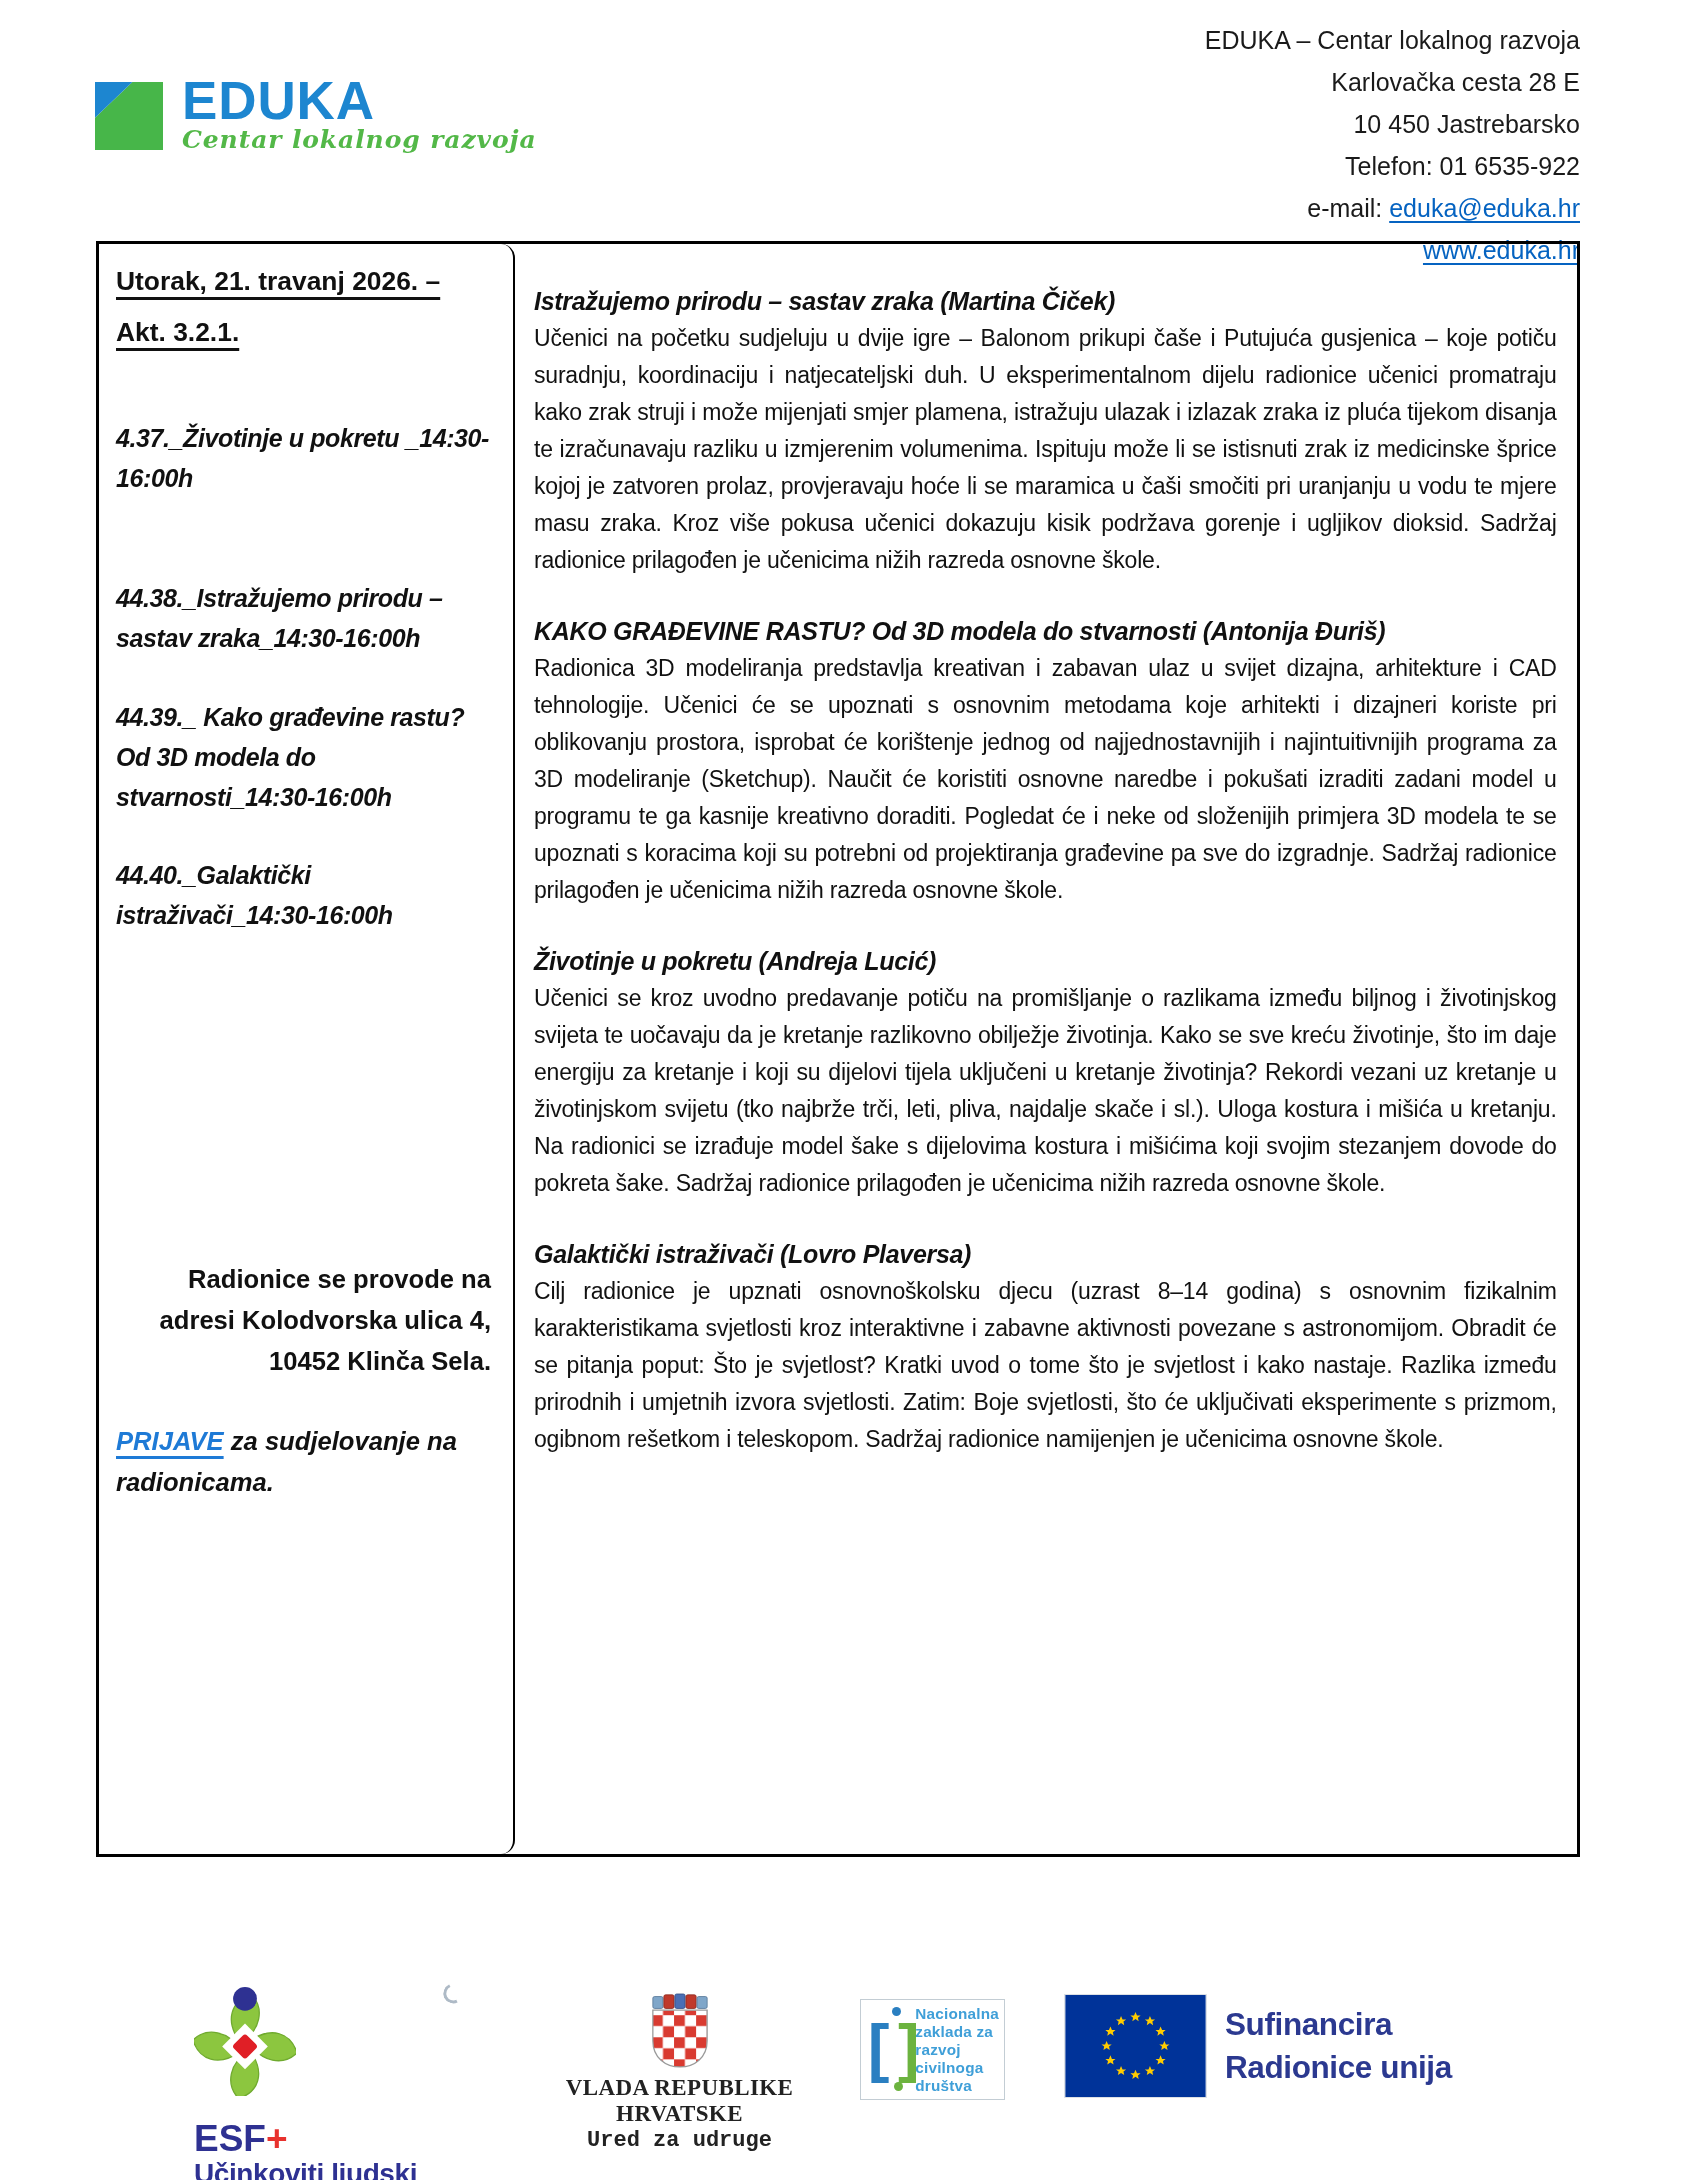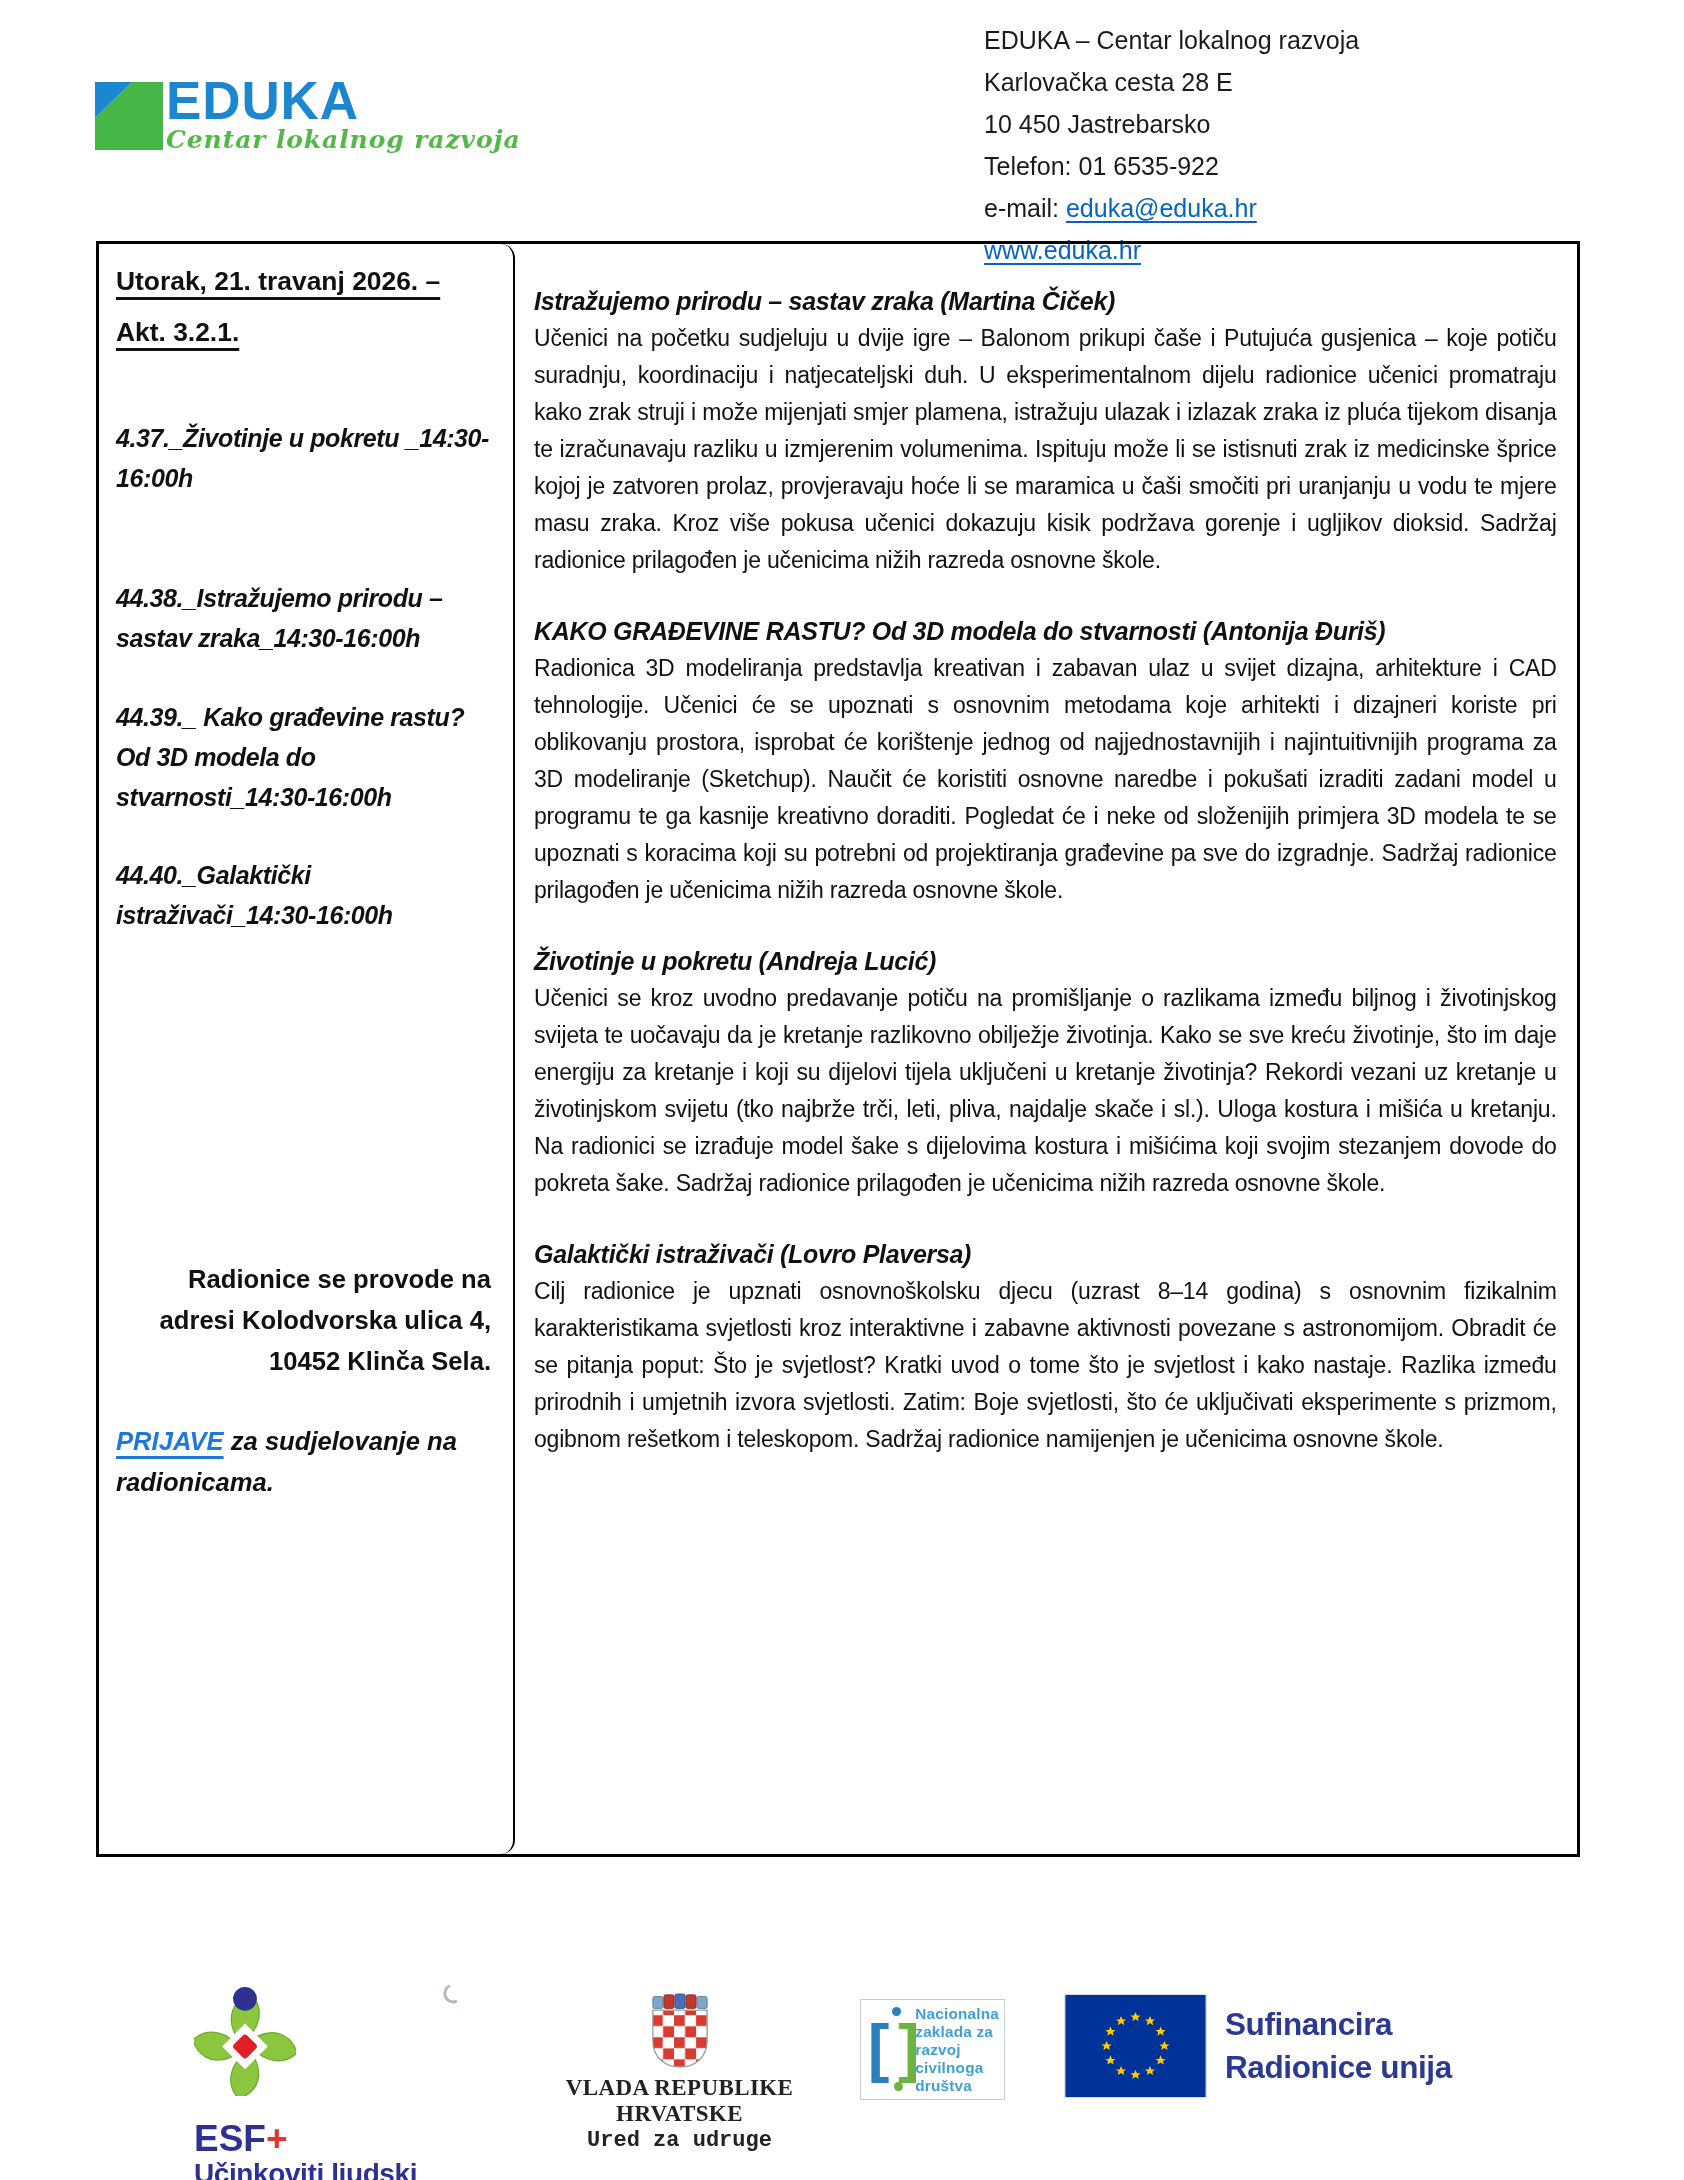--- a/index.html
+++ b/index.html
@@ -8,29 +8,29 @@
     --zaklada-green:#6cb33f; --eu-flag-blue:#003399; --eu-star-yellow:#ffcc00;
     --eu-text-navy:#2b3990;
   }
   *{margin:0;padding:0;box-sizing:border-box;}
   html,body{background:#888;}
   .page{
     position:relative;width:1685px;height:2181px;background:#ffffff;
     font-family:"Liberation Sans",sans-serif;color:#111;overflow:hidden;margin:0 auto;
   }
   
-  .logo{position:absolute;left:95px;top:75px;display:flex;gap:3px;}
+  .logo{position:absolute;left:95px;top:75px;display:flex;gap:19px;}
   .logo-mark{position:relative;width:68px;height:68px;margin-top:6.8px;}
   .logo-mark svg{display:block;}
   .logo-text{display:flex;flex-direction:column;}
   .logo-name{font-size:53px;font-weight:bold;color:var(--eduka-blue);letter-spacing:0.9px;line-height:51px;}
   .logo-tagline{font-family:"DejaVu Serif",cursive;font-style:italic;font-weight:bold;
     font-size:25px;color:#53b848;line-height:27px;letter-spacing:0.9px;}
   
-  .contact{position:absolute;top:19px;right:105px;width:596px;
+  .contact{position:absolute;top:19px;right:105px;width:596px;text-align:right;
     font-size:25px;line-height:42px;color:#1a1a1a;}
   .contact a{color:var(--link-blue);text-decoration:underline;text-underline-offset:4.3px;}
   
   .sched-table{position:absolute;left:96px;top:241px;width:1484px;height:1616px;
     border:3.4px solid #000;display:flex;}
   .cell-left{position:relative;width:416px;border-right:2.6px solid #000;padding:0 20.4px 0 17px;border-radius:14px;}
   .cell-right{flex:1;padding:39px 20.4px 0 19px;overflow:hidden;}
   .date-head{position:absolute;left:17px;top:12px;font-size:26.4px;font-weight:bold;line-height:51px;}
   .date-head span{text-decoration:underline;text-decoration-thickness:2.6px;text-underline-offset:6.8px;display:inline-block;}
   .sched-item{position:absolute;left:17px;right:22px;font-size:25px;font-weight:bold;

